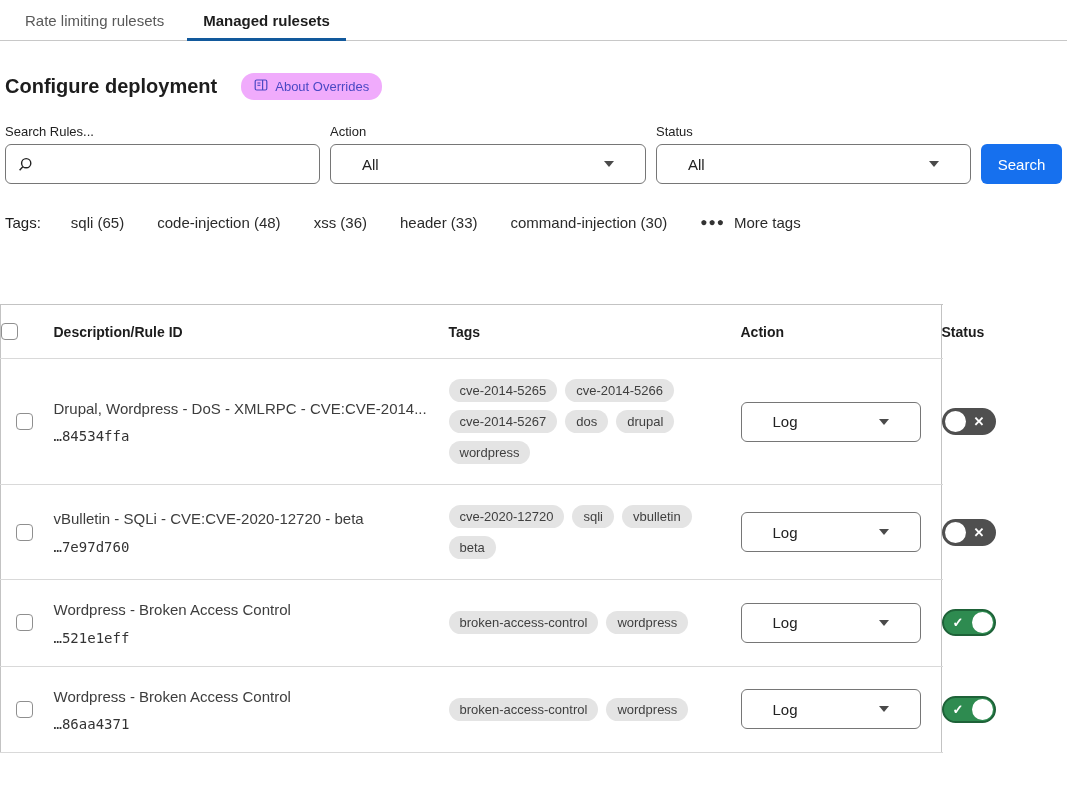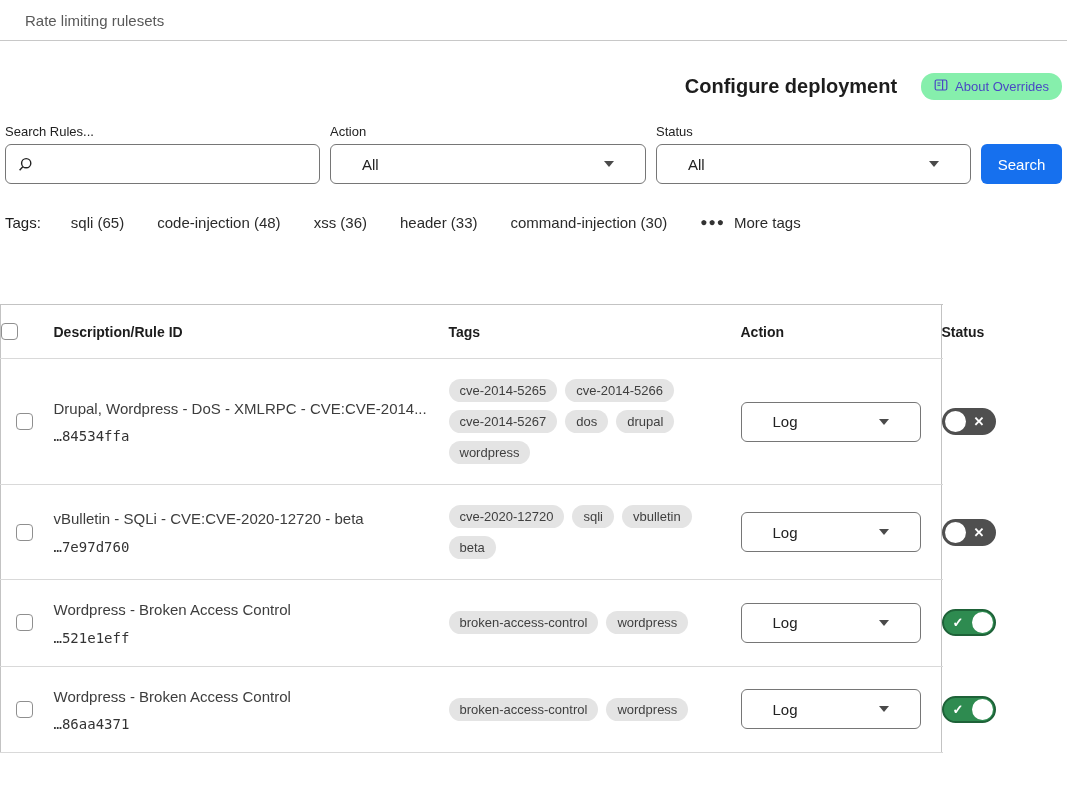--- a/index.html
+++ b/index.html
@@ -11,23 +11,23 @@
     padding-left:9px; height:41px; }
   .tab { position:relative; display:flex; align-items:center; padding:0 16px;
     margin-right:7px; font-size:15px; color:#595959; cursor:pointer; }
   .tab.active { color:#1d1d1d; font-weight:bold; }
   .tab.active::after { content:""; position:absolute; left:0; right:0; bottom:-1px;
     height:3px; background:#12599c; }
 
   
   .content { padding:0 5px; }
 
-  .heading-row { display:flex; align-items:center; gap:24px; margin-top:32px;justify-content:flex-end; }
+  .heading-row { display:flex; align-items:center; gap:24px; margin-top:32px; }
   .page-title { font-size:20px; font-weight:bold; color:#1d1d1d; }
-  .about-badge { display:inline-flex; align-items:center; gap:7px; background:#86efac;
+  .about-badge { display:inline-flex; align-items:center; gap:7px; background:#f0abfc;
     color:#4a48c4; font-size:13px; padding:5px 13px; border-radius:13px; cursor:pointer; }
 
   
   .filters { display:flex; align-items:flex-end; gap:10px; margin-top:24px; }
   .field { display:flex; flex-direction:column; }
   .field-label { font-size:13px; color:#222; margin-bottom:5px; }
   .search-wrap { position:relative; width:315px; }
   .search-wrap svg { position:absolute; left:12px; top:12px; }
   .text-input { width:100%; height:40px; border:1px solid #767676; border-radius:6px;
     padding:0 10px 0 36px; font-size:15px; font-family:inherit; outline:none; }
@@ -84,20 +84,21 @@
   .toggle.off .tg-icon { order:1; }
   .toggle.on { background:#2e8b50; border:2px solid #1e6238; padding:1px; }
   .toggle.on .tg-icon { order:0; }
   .toggle.on .knob { order:1; }
 </style>
 </head>
 <body>
 
 <div class="tabbar">
   <div class="tab">Rate limiting rulesets</div>
+  <div class="tab active">Managed rulesets</div>
 </div>
 
 <div class="content">
 
   <div class="heading-row">
     <div class="page-title">Configure deployment</div>
     <div class="about-badge">
       <span>
         <svg width="14" height="14" viewBox="0 0 14 14">
           <rect x="1.2" y="2" width="11.6" height="10" rx="1.5" fill="none" stroke="#4a48c4" stroke-width="1.2"></rect>

